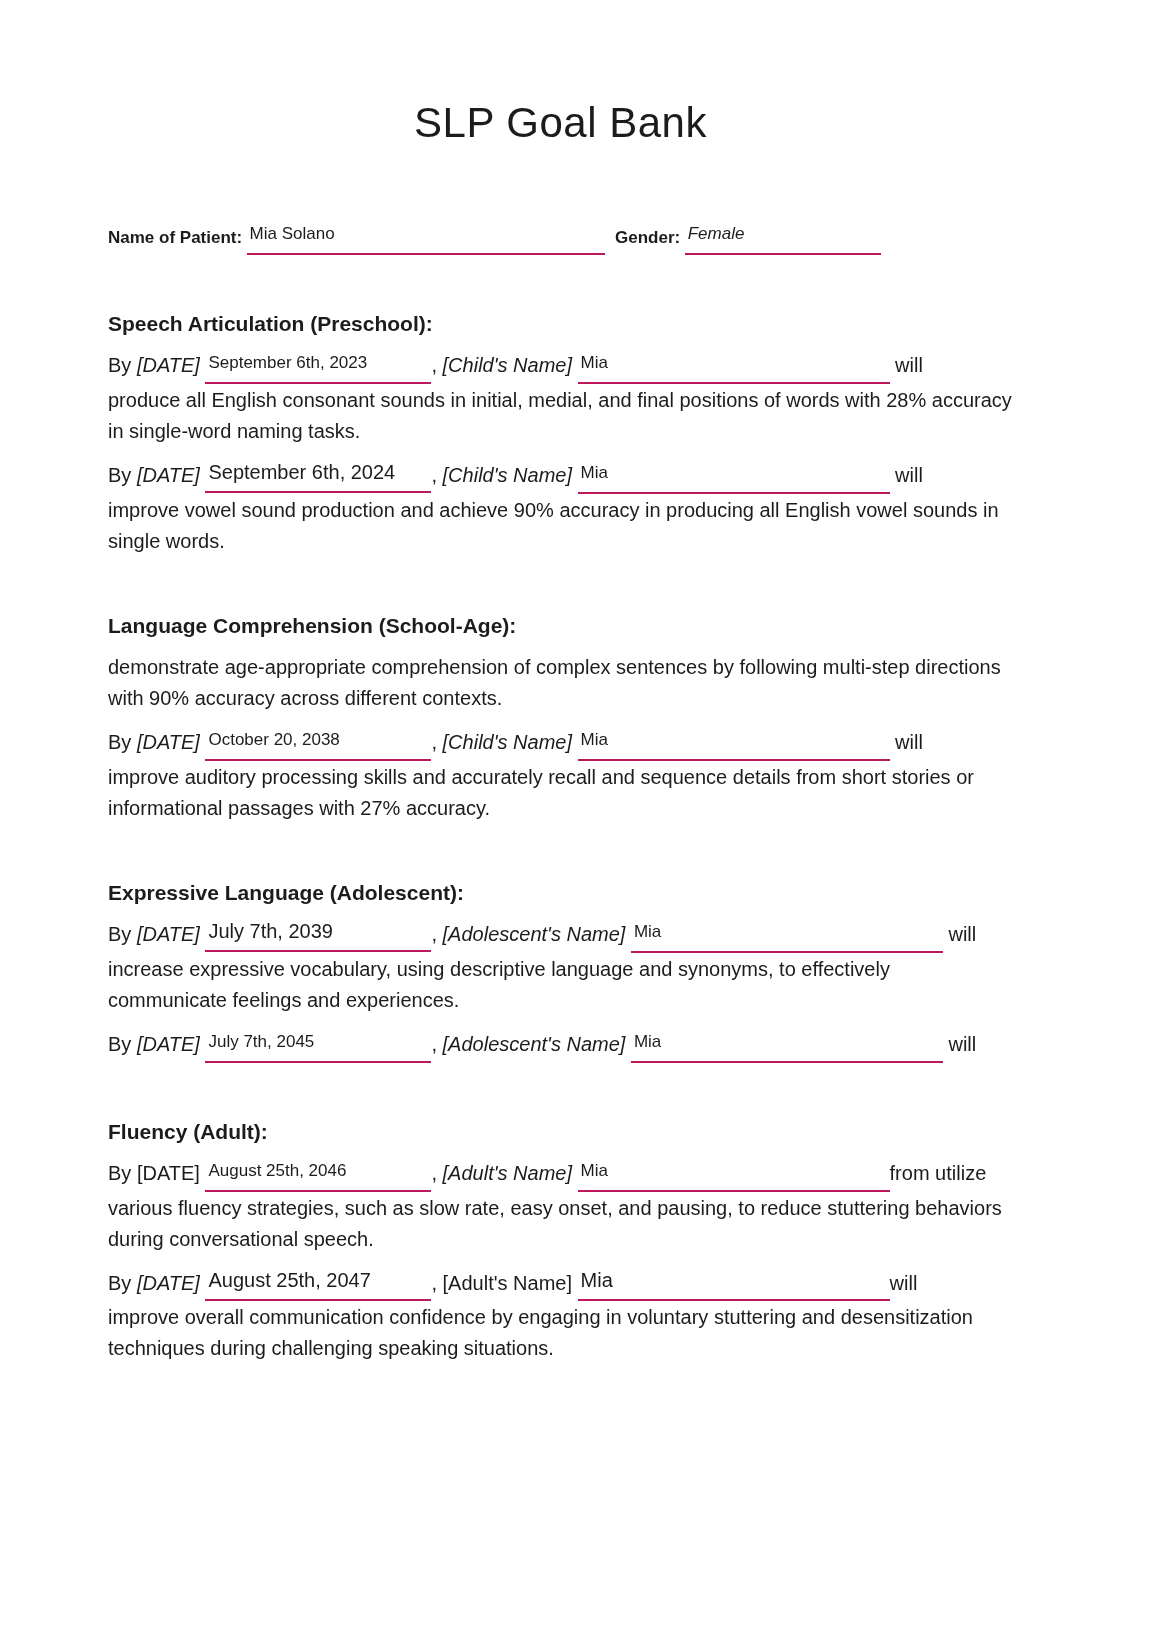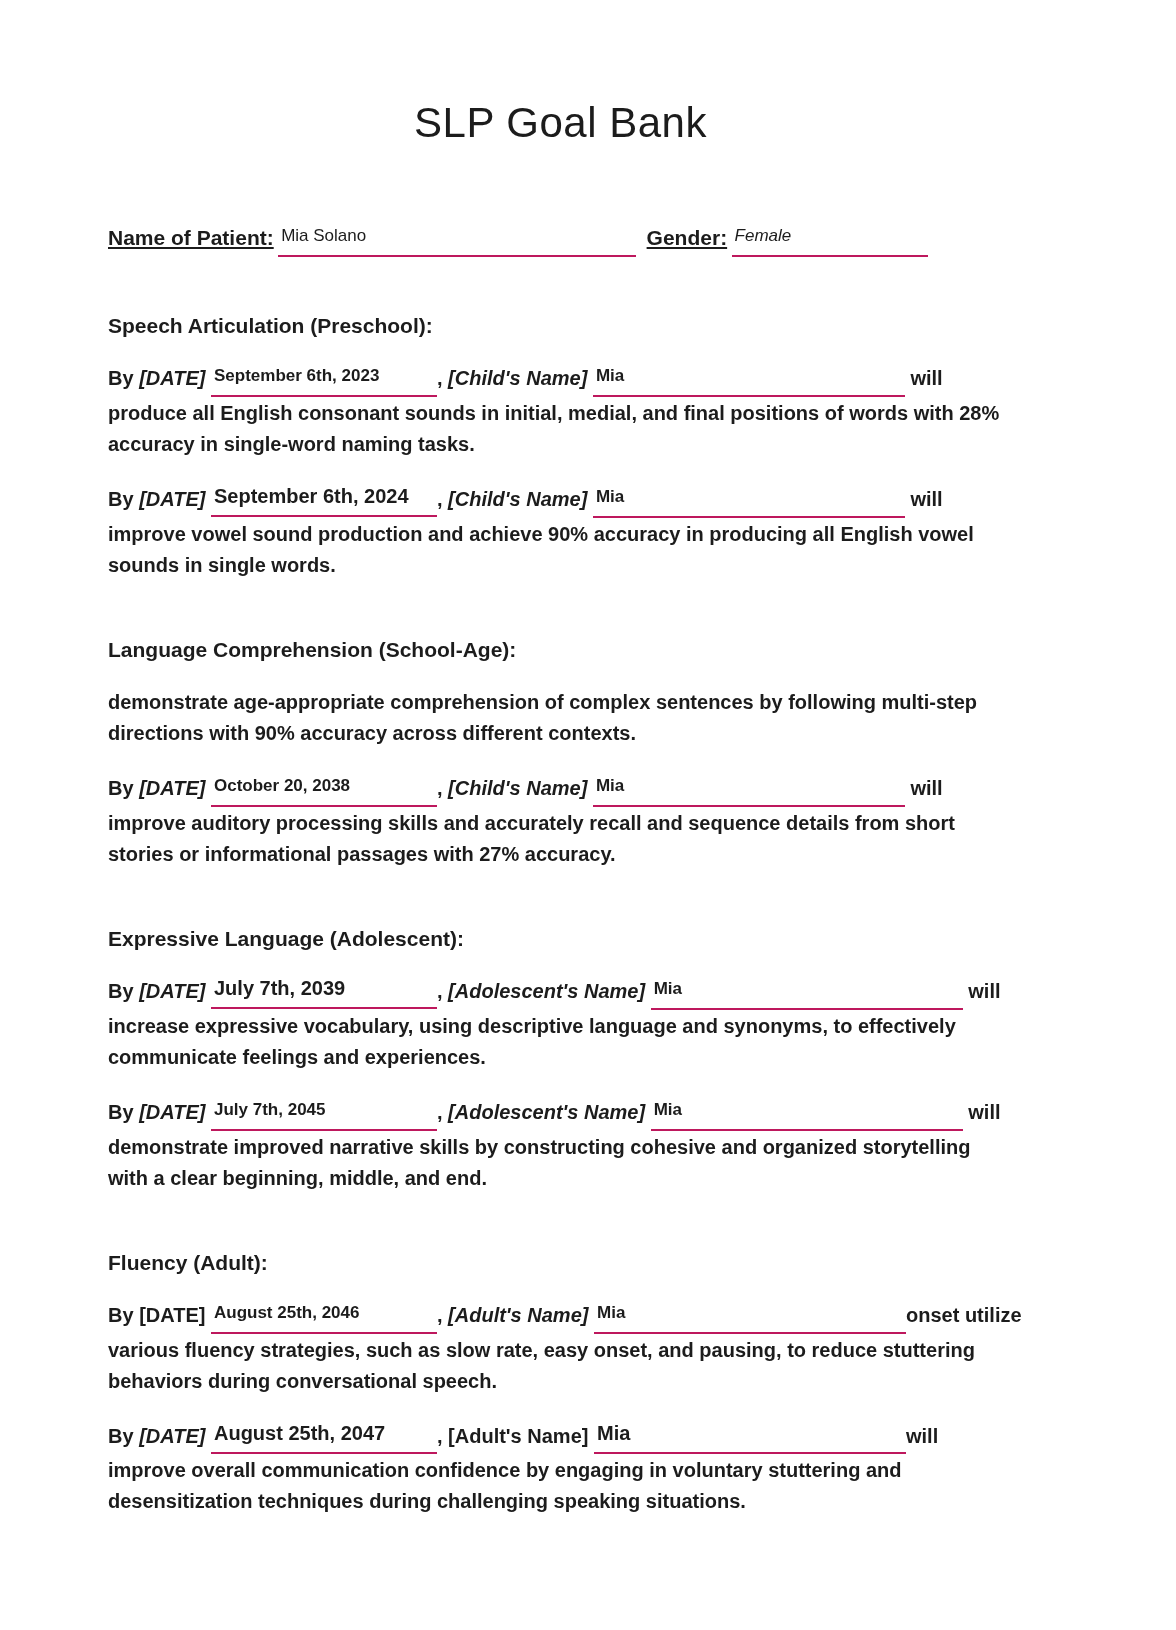--- a/index.html
+++ b/index.html
@@ -16,21 +16,21 @@
   .title {
     font-size: 42px; font-weight: normal; text-align: center;
     margin: 0; line-height: 46px; letter-spacing: 0.5px;
   }
 
   .patient-row {
     margin-top: 76px;
     line-height: 31px;
     white-space: nowrap;
   }
-  .label { font-size: 21px; font-weight: bold; text-decoration: underline; }
+  .label { font-size: 17px; font-weight: bold; }
   .gender-label { margin-left: 6px; }
 
   .fill {
     display: inline-block;
     border-bottom: 2px solid #be185d;
     vertical-align: baseline;
   }
   .fill .val {
     position: relative; top: -4px;
     display: inline-block;
@@ -44,21 +44,21 @@
   .gender-fill { width: 196px; font-style: italic; }
   .date-fill { width: 226px; }
   .name-fill { width: 312px; }
 
   .section { margin-top: 56px; }
   .section:first-of-type { margin-top: 66px; }
   .section-heading {
     font-size: 21px; font-weight: bold; margin: 0; line-height: 26px;
   }
 
-  .goal { margin-top: 24px; font-weight: bold; }
+  .goal { margin-top: 13px; }
   .goal-line { font-size: 20px; line-height: 31px; white-space: nowrap; }
   .ph { font-style: italic; }
   .ph.up { font-style: normal; }
   .goal-body { font-size: 20px; line-height: 31px; margin-top: 1px; }
 </style>
 </head>
 <body>
 
 <div class="page">
   <div class="content">
@@ -137,34 +137,33 @@
 
       <div class="goal">
         <div class="goal-line">
           <span>By</span>
           <span class="ph">[DATE]</span>
           <span class="fill date-fill"><span class="val">July 7th, 2045</span></span><span>,</span>
           <span class="ph">[Adolescent's Name]</span>
           <span class="fill name-fill"><span class="val">Mia</span></span>
           <span>will</span>
         </div>
-        <div class="goal-body">demonstrate improved narrative skills by constructing cohesive and organized storytelling with a clear beginning, middle, and end.</div>
       </div>
     </div>
 
     <div class="section">
       <h2 class="section-heading">Fluency (Adult):</h2>
 
       <div class="goal">
         <div class="goal-line">
           <span>By</span>
           <span class="ph up">[DATE]</span>
           <span class="fill date-fill"><span class="val">August 25th, 2046</span></span><span>,</span>
           <span class="ph">[Adult's Name]</span>
-          <span class="fill name-fill"><span class="val">Mia</span></span><span>onset utilize</span>
+          <span class="fill name-fill"><span class="val">Mia</span></span><span>from utilize</span>
         </div>
         <div class="goal-body">various fluency strategies, such as slow rate, easy onset, and pausing, to reduce stuttering behaviors during conversational speech.</div>
       </div>
 
       <div class="goal">
         <div class="goal-line">
           <span>By</span>
           <span class="ph">[DATE]</span>
           <span class="fill date-fill lg"><span class="val">August 25th, 2047</span></span><span>,</span>
           <span class="ph up">[Adult's Name]</span>

